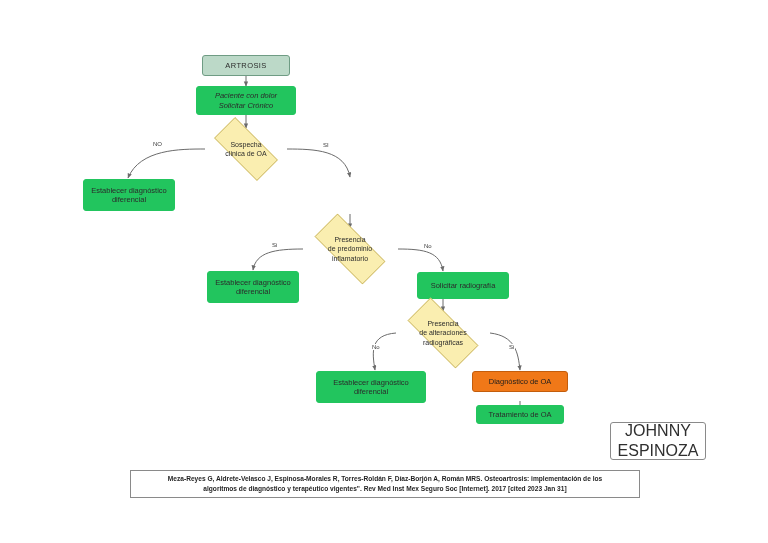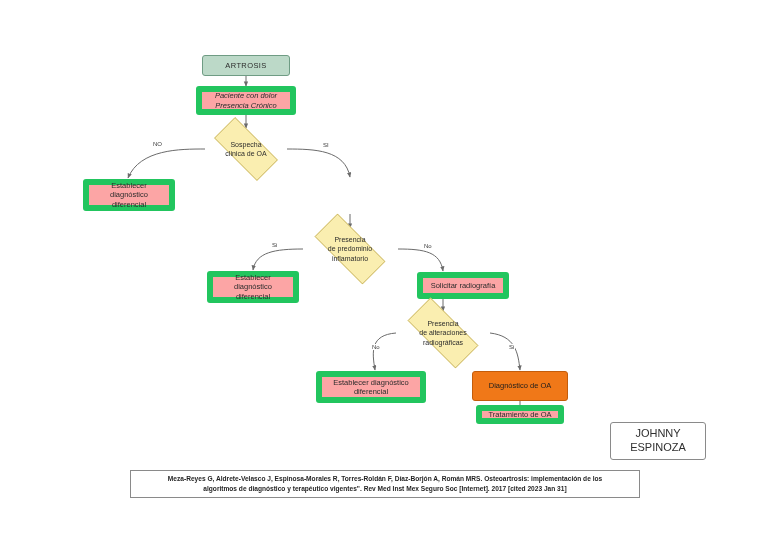--- a/index.html
+++ b/index.html
@@ -30,23 +30,23 @@
     position: absolute;
     box-sizing: border-box;
     display: flex;
     align-items: center;
     justify-content: center;
     text-align: center;
     line-height: 1.25;
     color: #2b2b2b;
   }
   .proc {
-    border: 6px solid #22c55e;
+    border: 1px solid #22c55e;
     border-radius: 3px;
-    background: #fca5a5;
+    background: #22c55e;
     font-size: 7.5px;
     padding: 2px 3px;
   }
   .proc.start {
     background: #bcd9c8;
     border: 1px solid #6f9c84;
     letter-spacing: 0.4px;
   }
   .proc.result {
     background: #f07818;
@@ -91,21 +91,21 @@
   .signature {
     position: absolute;
     box-sizing: border-box;
     border: 1px solid #8a8a8a;
     border-radius: 3px;
     background: #ffffff;
     display: flex;
     align-items: center;
     justify-content: center;
     text-align: center;
-    font-size: 11px;
+    font-size: 16px;
     line-height: 1.25;
     color: #2f2f2f;
   }
   .citation {
     position: absolute;
     box-sizing: border-box;
     border: 1px solid #8a8a8a;
     background: #ffffff;
     display: flex;
     align-items: center;
@@ -155,21 +155,21 @@
     </g>
   </svg>
 
   <div class="node proc start" style="left:202px; top:55px; width:88px; height:21px;">
     <span>ARTROSIS</span>
   </div>
 
   <div class="node proc italic" style="left:196px; top:86px; width:100px; height:29px;">
     <span>
       <span>Paciente con dolor</span><br>
-      <span>Presencia Crónico</span>
+      <span>Solicitar Crónico</span>
     </span>
   </div>
 
   <div class="decision" style="left:203px; top:128px; width:86px; height:42px;">
     <span class="dshape"></span>
     <span class="dlabel">
       <span>Sospecha</span><br>
       <span>clinica de OA</span>
     </span>
   </div>
@@ -217,21 +217,21 @@
   <span class="edge-label" style="left:371px; top:344px;">No</span>
   <span class="edge-label" style="left:508px; top:344px;">Si</span>
 
   <div class="node proc" style="left:316px; top:371px; width:110px; height:32px;">
     <span>
       <span>Establecer diagnóstico</span><br>
       <span>diferencial</span>
     </span>
   </div>
 
-  <div class="node proc result" style="left:472px; top:371px; width:96px; height:30px;">
+  <div class="node proc result" style="left:472px; top:371px; width:96px; height:21px;">
     <span>Diagnóstico de OA</span>
   </div>
 
   <div class="node proc" style="left:476px; top:405px; width:88px; height:19px;">
     <span>Tratamiento de OA</span>
   </div>
 
   <div class="signature" style="left:610px; top:422px; width:96px; height:38px;">
     <span>
       <span>JOHNNY</span><br>

